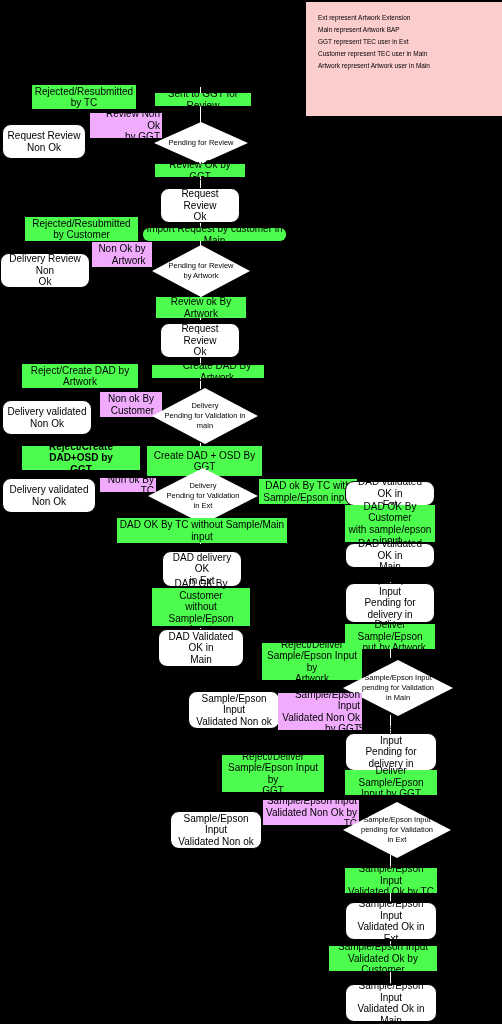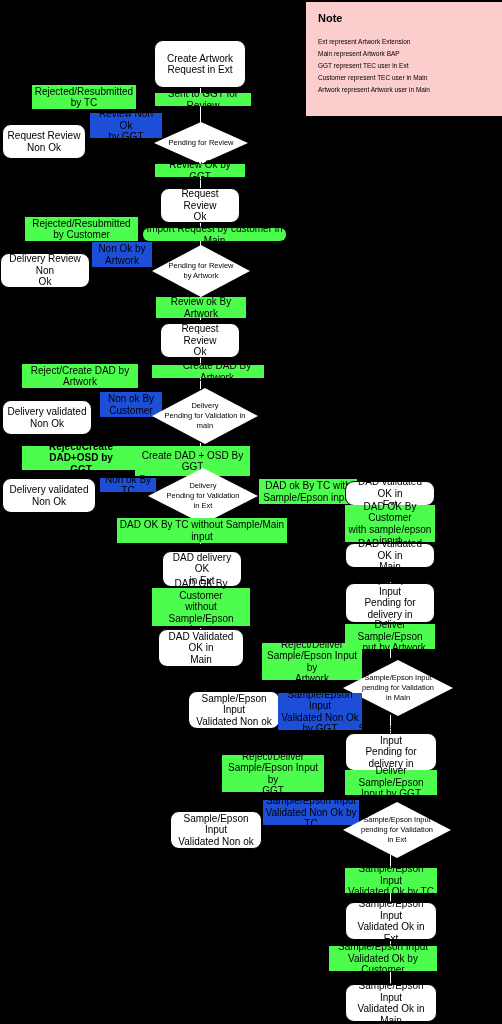--- a/index.html
+++ b/index.html
@@ -34,21 +34,21 @@
     border-radius: 9px;
     font-size: 10px;
     padding: 2px 4px;
   }
   
   .label {
     font-size: 10px;
     padding: 1px 2px;
   }
   .label.green { background: #4dfd4d; }
-  .label.red   { background: #1d4ed8; }
+  .label.red   { background: #f0abfc; text-align: right; }
 
   
   .diamond {
     background: transparent;
     font-size: 7.5px;
     color: #000000;
   }
   .diamond .dshape {
     position: absolute;
     inset: 0;
@@ -88,21 +88,20 @@
     position: absolute;
     background: #ffffff;
   }
 </style>
 </head>
 <body>
 
 <div id="canvas">
 
   <div class="note" style="left:306px; top:2px; width:196px; height:114px;">
-    <div class="note-title">Note</div>
     <div class="note-line">Ext represent Artwork Extension</div>
     <div class="note-line">Main represent Artwork BAP</div>
     <div class="note-line">GGT represent TEC user in Ext</div>
     <div class="note-line">Customer represent TEC user in Main</div>
     <div class="note-line">Artwork represent Artwork user in Main</div>
   </div>
 
   <div class="conn" style="left:200px; top:87px;  width:1px; height:36px;"></div>
   <div class="conn" style="left:200px; top:163px; width:1px; height:26px;"></div>
   <div class="conn" style="left:200px; top:222px; width:1px; height:34px;"></div>
@@ -116,22 +115,20 @@
   <div class="conn" style="left:390px; top:542px; width:1px; height:18px;"></div>
   <div class="conn" style="left:390px; top:582px; width:1px; height:20px;"></div>
   <div class="conn" style="left:390px; top:640px; width:1px; height:18px;"></div>
   <div class="conn" style="left:390px; top:715px; width:1px; height:18px;"></div>
   <div class="conn" style="left:390px; top:765px; width:1px; height:18px;"></div>
   <div class="conn" style="left:390px; top:855px; width:1px; height:16px;"></div>
   <div class="conn" style="left:390px; top:886px; width:1px; height:18px;"></div>
   <div class="conn" style="left:390px; top:941px; width:1px; height:16px;"></div>
   <div class="conn" style="left:390px; top:972px; width:1px; height:18px;"></div>
 
-  <div class="node box" style="left:154px; top:40px; width:92px; height:48px;">Create Artwork
-Request in Ext</div>
 
   <div class="node label green" style="left:32px; top:85px; width:104px; height:24px;">Rejected/Resubmitted
 by TC</div>
 
   <div class="node label green" style="left:155px; top:93px; width:96px; height:13px;">Sent to GGT for Review</div>
 
   <div class="node label red" style="left:90px; top:113px; width:72px; height:25px;">Review Non Ok
 by GGT</div>
 
   <div class="node box" style="left:2px; top:124px; width:84px; height:35px;">Request Review
@@ -183,21 +180,21 @@
   <div class="node diamond" style="left:152px; top:388px; width:106px; height:56px;">
     <div class="dshape"></div>
     <div class="dtext">Delivery
 Pending for Validation in
 main</div>
   </div>
 
   <div class="node label green" style="left:22px; top:446px; width:118px; height:24px;font-weight:bold;">Reject/Create DAD+OSD by
 GGT</div>
 
-  <div class="node label green" style="left:135px; top:446px; width:115px; height:30px;">Create DAD + OSD By GGT</div>
+  <div class="node label green" style="left:147px; top:446px; width:115px; height:30px;">Create DAD + OSD By GGT</div>
 
   <div class="node label red" style="left:100px; top:478px; width:56px; height:14px;">Non ok By TC</div>
 
   <div class="node box" style="left:2px; top:478px; width:94px; height:35px;">Delivery validated
 Non Ok</div>
 
   <div class="node diamond" style="left:148px; top:468px; width:110px; height:56px;">
     <div class="dshape"></div>
     <div class="dtext">Delivery
 Pending for Validation

